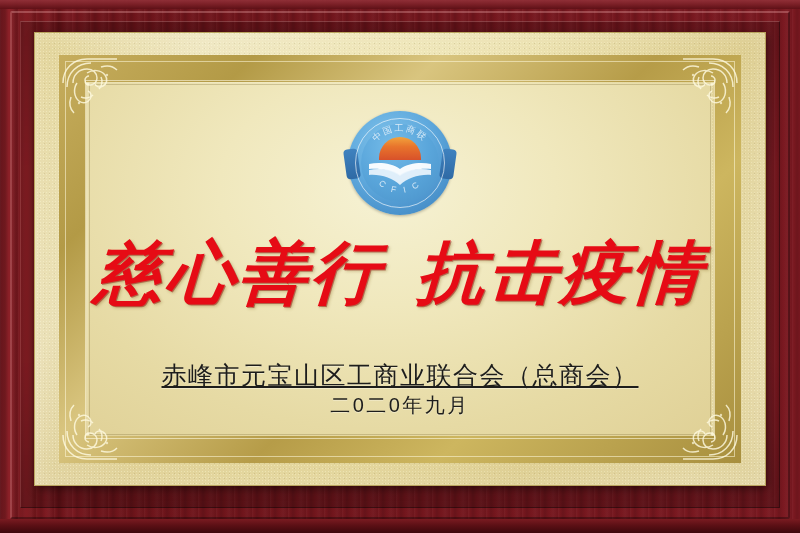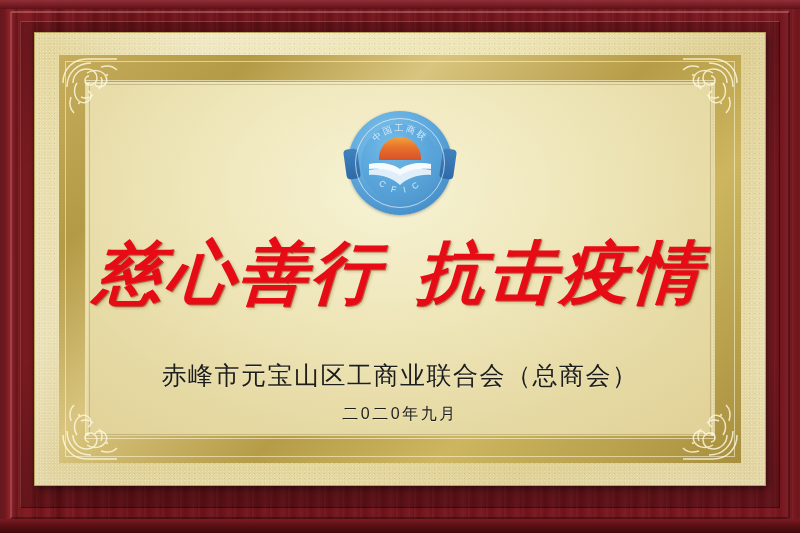--- a/index.html
+++ b/index.html
@@ -284,25 +284,25 @@
     margin-top: 52px;
     text-align: center;
   }
   #org-name {
     font-family: "Liberation Sans", sans-serif;
     font-size: 25px;
     color: #1d1d1b;
     letter-spacing: 1.5px;
     white-space: nowrap;
     text-shadow: 0 1px 0 rgba(255,255,255,0.35);
+    text-decoration: underline;
   }
   #date-line {
-    margin-top: 12px;
     font-family: "Liberation Sans", sans-serif;
-    font-size: 16px;
+    font-size: 20px;
     color: #1d1d1b;
     letter-spacing: 2.5px;
     white-space: nowrap;
     text-shadow: 0 1px 0 rgba(255,255,255,0.35);
   }
 </style>
 </head>
 <body>
 
 <div id="plaque">

